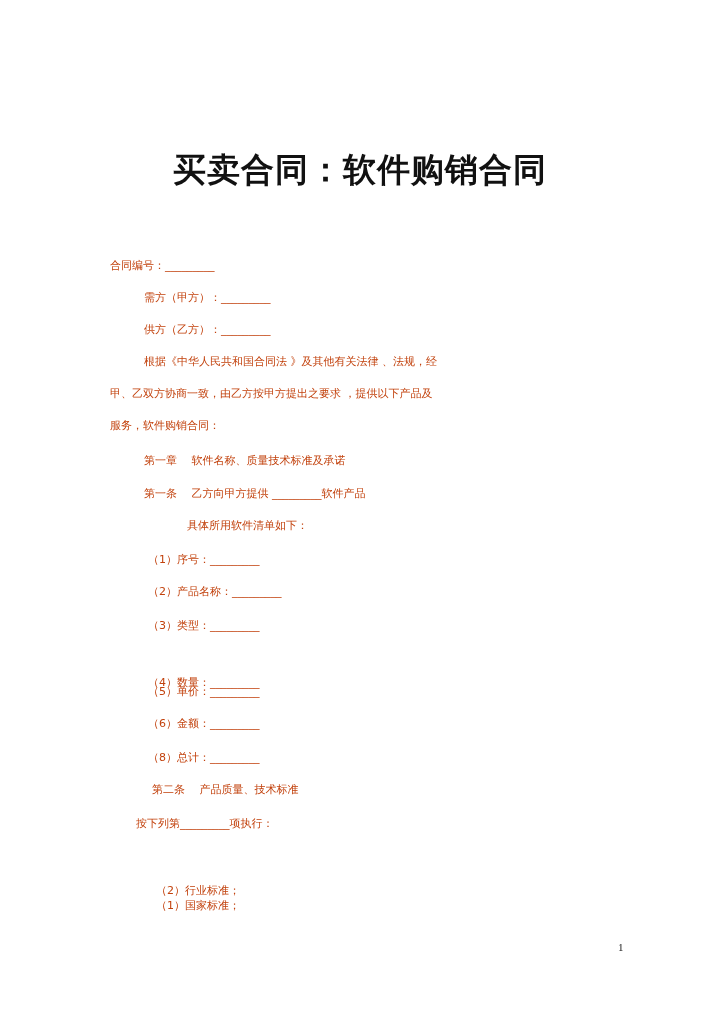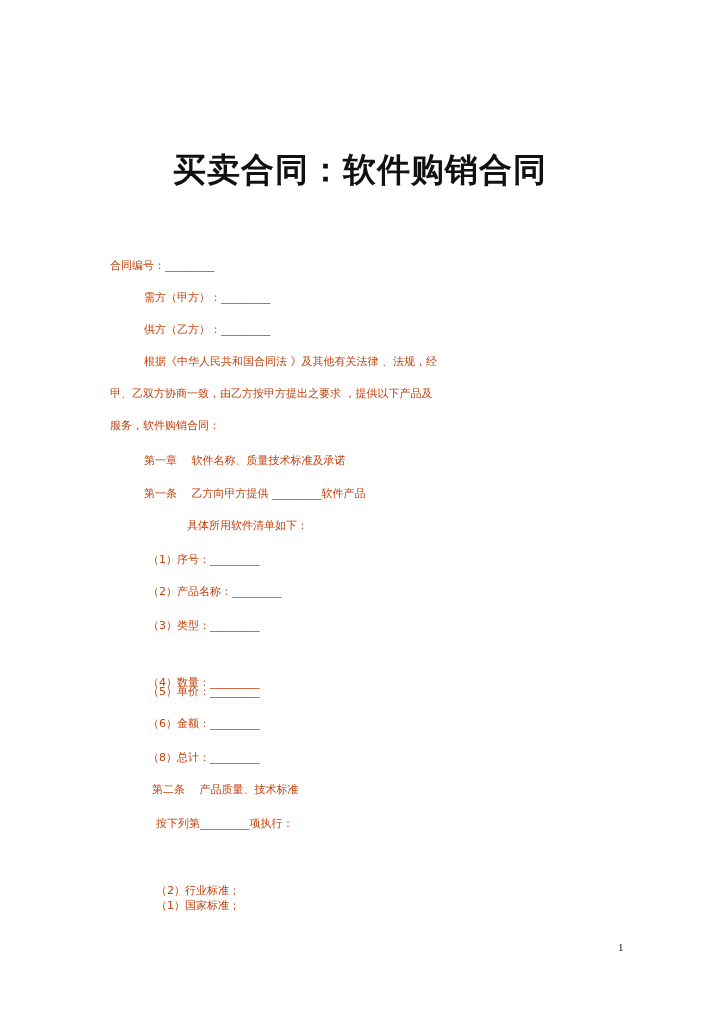--- a/index.html
+++ b/index.html
@@ -51,18 +51,18 @@
   <div class="line" style="left:144px; top:484px;">第一条　 乙方向甲方提供 _________软件产品</div>
   <div class="line" style="left:144px; top:516px;margin-left:43px;">具体所用软件清单如下：</div>
   <div class="line" style="left:148px; top:550px;">（1）序号：_________</div>
   <div class="line" style="left:148px; top:582px;">（2）产品名称：_________</div>
   <div class="line" style="left:148px; top:616px;">（3）类型：_________</div>
   <div class="line" style="left:148px; top:649px;margin-top:24px;">（4）数量：_________</div>
   <div class="line" style="left:148px; top:682px;">（5）单价：_________</div>
   <div class="line" style="left:148px; top:714px;">（6）金额：_________</div>
   <div class="line" style="left:148px; top:748px;">（8）总计：_________</div>
   <div class="line" style="left:152px; top:780px;">第二条　 产品质量、技术标准</div>
-  <div class="line" style="left:156px; top:814px;">按下列第_________项执行：</div>
+  <div class="line" style="left:136px; top:814px;">按下列第_________项执行：</div>
   <div class="line" style="left:156px; top:848px;margin-top:48px;">（1）国家标准；</div>
   <div class="line" style="left:156px; top:881px;">（2）行业标准；</div>
 
   <div class="page-number">1</div>
 </div>
 
 </body></html>

